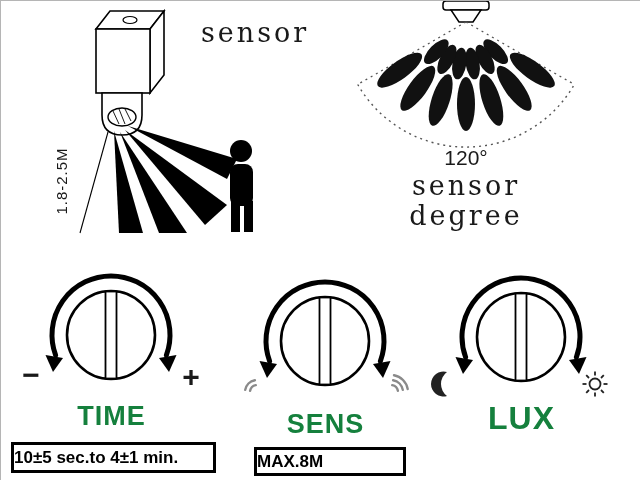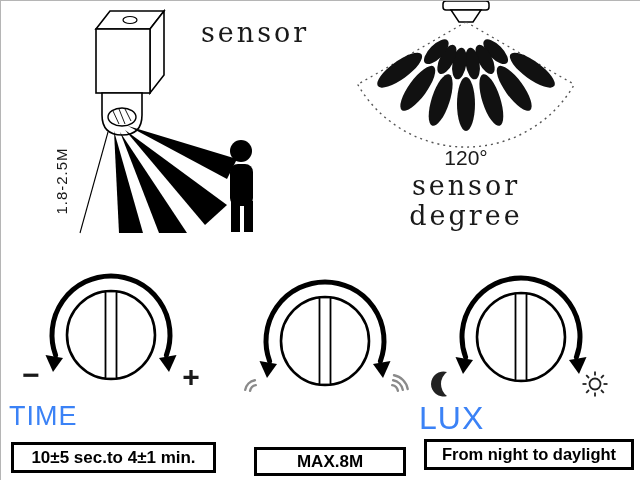--- a/index.html
+++ b/index.html
@@ -7,27 +7,27 @@
     position:relative;width:640px;height:480px;background:#ffffff;
     border:1px solid #b5b5b5;box-sizing:content-box;margin:0 auto;
     font-family:"Liberation Sans",sans-serif;overflow:hidden;
   }
   .abs{position:absolute;}
   .serif-label{
     font-family:"DejaVu Serif",serif;font-size:27px;letter-spacing:3px;
     color:#1a1a1a;line-height:36px;
   }
   .dial-label{
-    font-family:"Liberation Sans",sans-serif;font-weight:normal;font-size:27px;
-    color:#3b82f6;letter-spacing:1px;
+    font-family:"Liberation Sans",sans-serif;font-weight:bold;font-size:27px;
+    color:#15803d;text-align:center;letter-spacing:1px;
   }
   .range-box{
     border:3px solid #000;background:#fff;color:#000;
     font-family:"Liberation Sans",sans-serif;font-weight:bold;font-size:17px;
-    display:flex;align-items:center;justify-content:center;text-align:center;
+    display:flex;align-items:center;justify-content:flex-start;text-align:center;
     box-sizing:border-box;white-space:nowrap;
   }
   svg text{font-family:"DejaVu Serif",serif;fill:#1a1a1a;}
   svg text.sans{font-family:"Liberation Sans",sans-serif;}
 </style>
 </head>
 <body>
 
 <div id="stage">
 
@@ -126,20 +126,21 @@
     <g stroke="#8a8a8a" stroke-width="2.4" fill="none" stroke-linecap="round">
       <path d="M32.8,116.1 A7,7 0 0 0 27.1,121.8"></path>
       <path d="M31.9,111.2 A12,12 0 0 0 22.2,120.9"></path>
     </g>
     <g stroke="#8a8a8a" stroke-width="2.4" fill="none" stroke-linecap="round">
       <path d="M169.2,116.1 A7,7 0 0 1 174.9,121.8"></path>
       <path d="M170.1,111.2 A12,12 0 0 1 179.8,120.9"></path>
       <path d="M171,106.3 A17,17 0 0 1 184.7,120"></path>
     </g>
   </svg>
+  <div class="abs dial-label" style="left:222px;top:408px;width:205px">SENS</div>
   <div class="abs range-box" style="left:253px;top:446px;width:152px;height:29px">
     <span>MAX.8M</span>
   </div>
 
   <svg class="abs" style="left:418px;top:264px" width="205" height="150" viewBox="0 0 205 150">
     <path d="M46.6,92.2 A59,59 0 1 1 157.4,92.2" fill="none" stroke="#000" stroke-width="5" stroke-linecap="round"></path>
     <polygon points="44,109 36.5,92 54,95" fill="#000"></polygon>
     <polygon points="160,109 167.5,92 150,95" fill="#000"></polygon>
     <circle cx="102" cy="72" r="44" fill="#fff" stroke="#000" stroke-width="2.6"></circle>
     <rect x="96.5" y="28.5" width="11" height="87" fill="#fff" stroke="#000" stroke-width="1.8"></rect>
@@ -150,17 +151,14 @@
       <line x1="163.5" y1="119" x2="167.5" y2="119"></line>
       <line x1="176" y1="106.5" x2="176" y2="110.5"></line>
       <line x1="176" y1="127.5" x2="176" y2="131.5"></line>
       <line x1="182" y1="113" x2="184.8" y2="110.2"></line>
       <line x1="167.2" y1="127.8" x2="170" y2="125"></line>
       <line x1="182" y1="125" x2="184.8" y2="127.8"></line>
       <line x1="167.2" y1="110.2" x2="170" y2="113"></line>
     </g>
   </svg>
   <div class="abs dial-label" style="left:418px;top:399px;width:205px;font-size:32px">LUX</div>
-  <div class="abs range-box" style="left:423px;top:438px;width:210px;height:31px;font-size:16.5px">
-    <span>From night to daylight</span>
-  </div>
 
 </div>
 
 </body></html>

